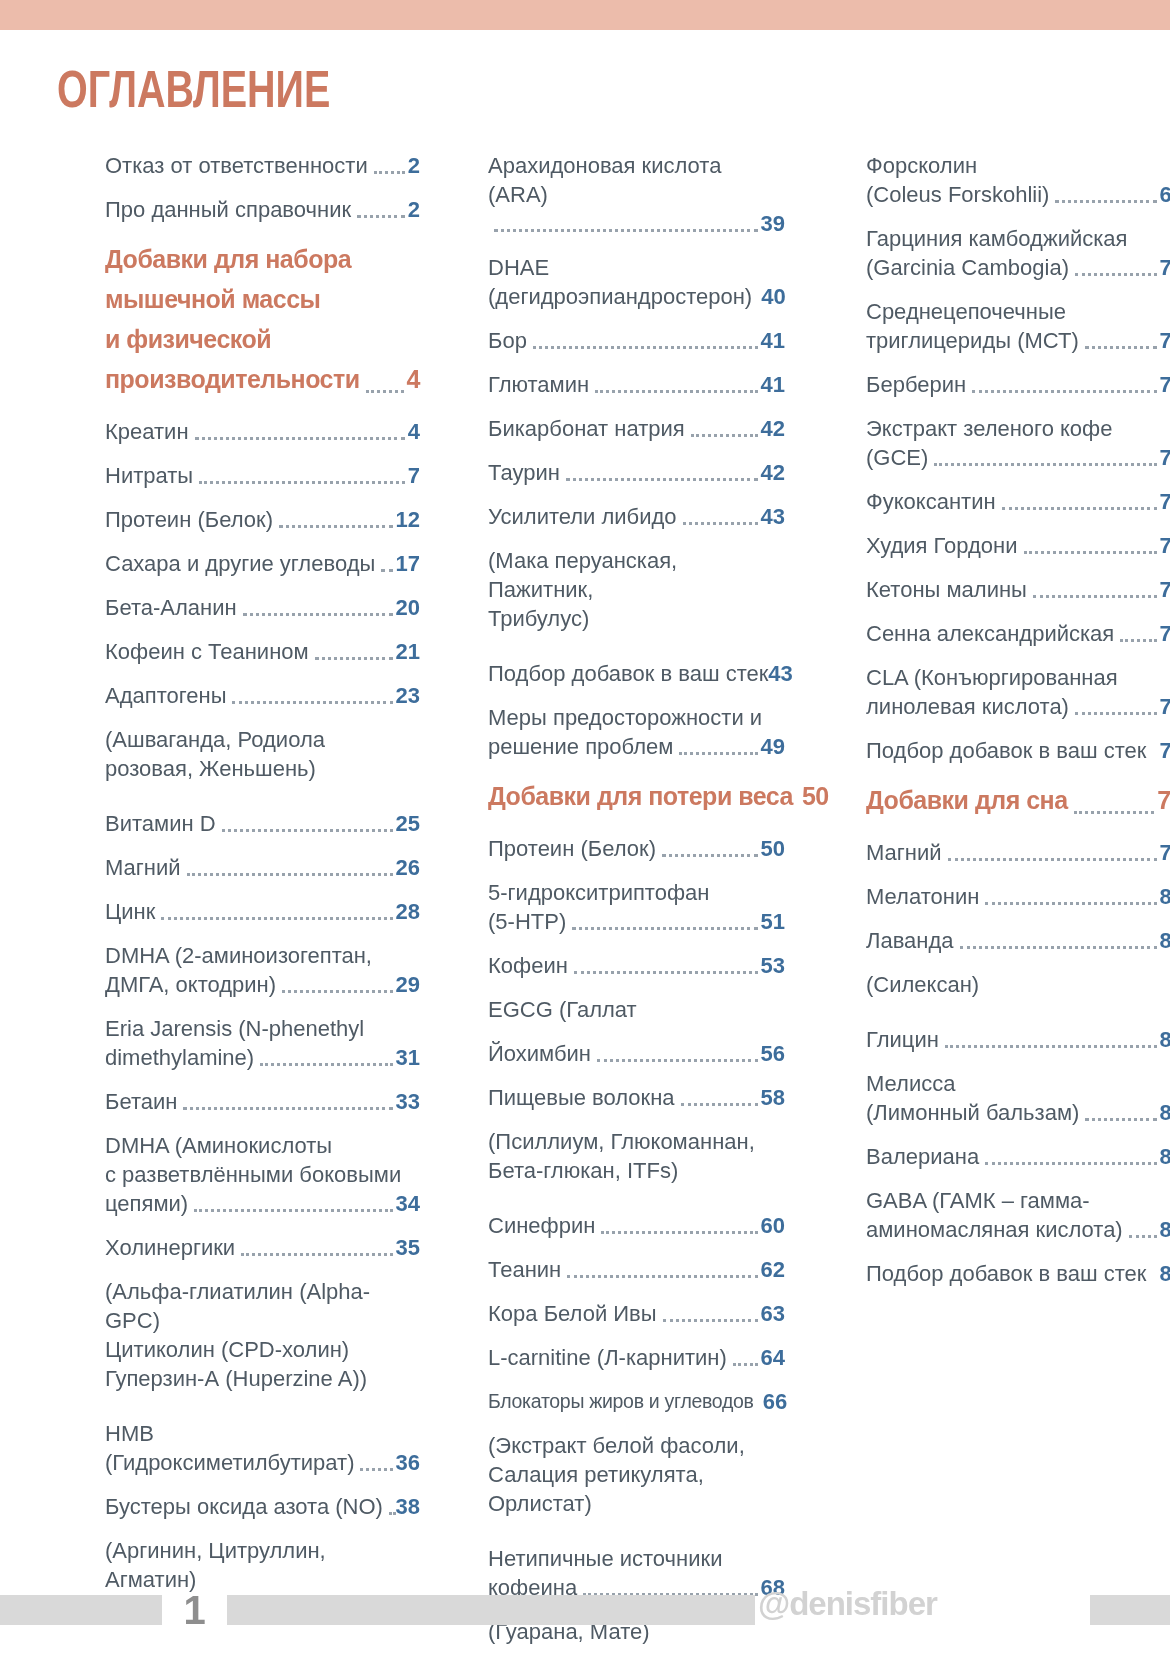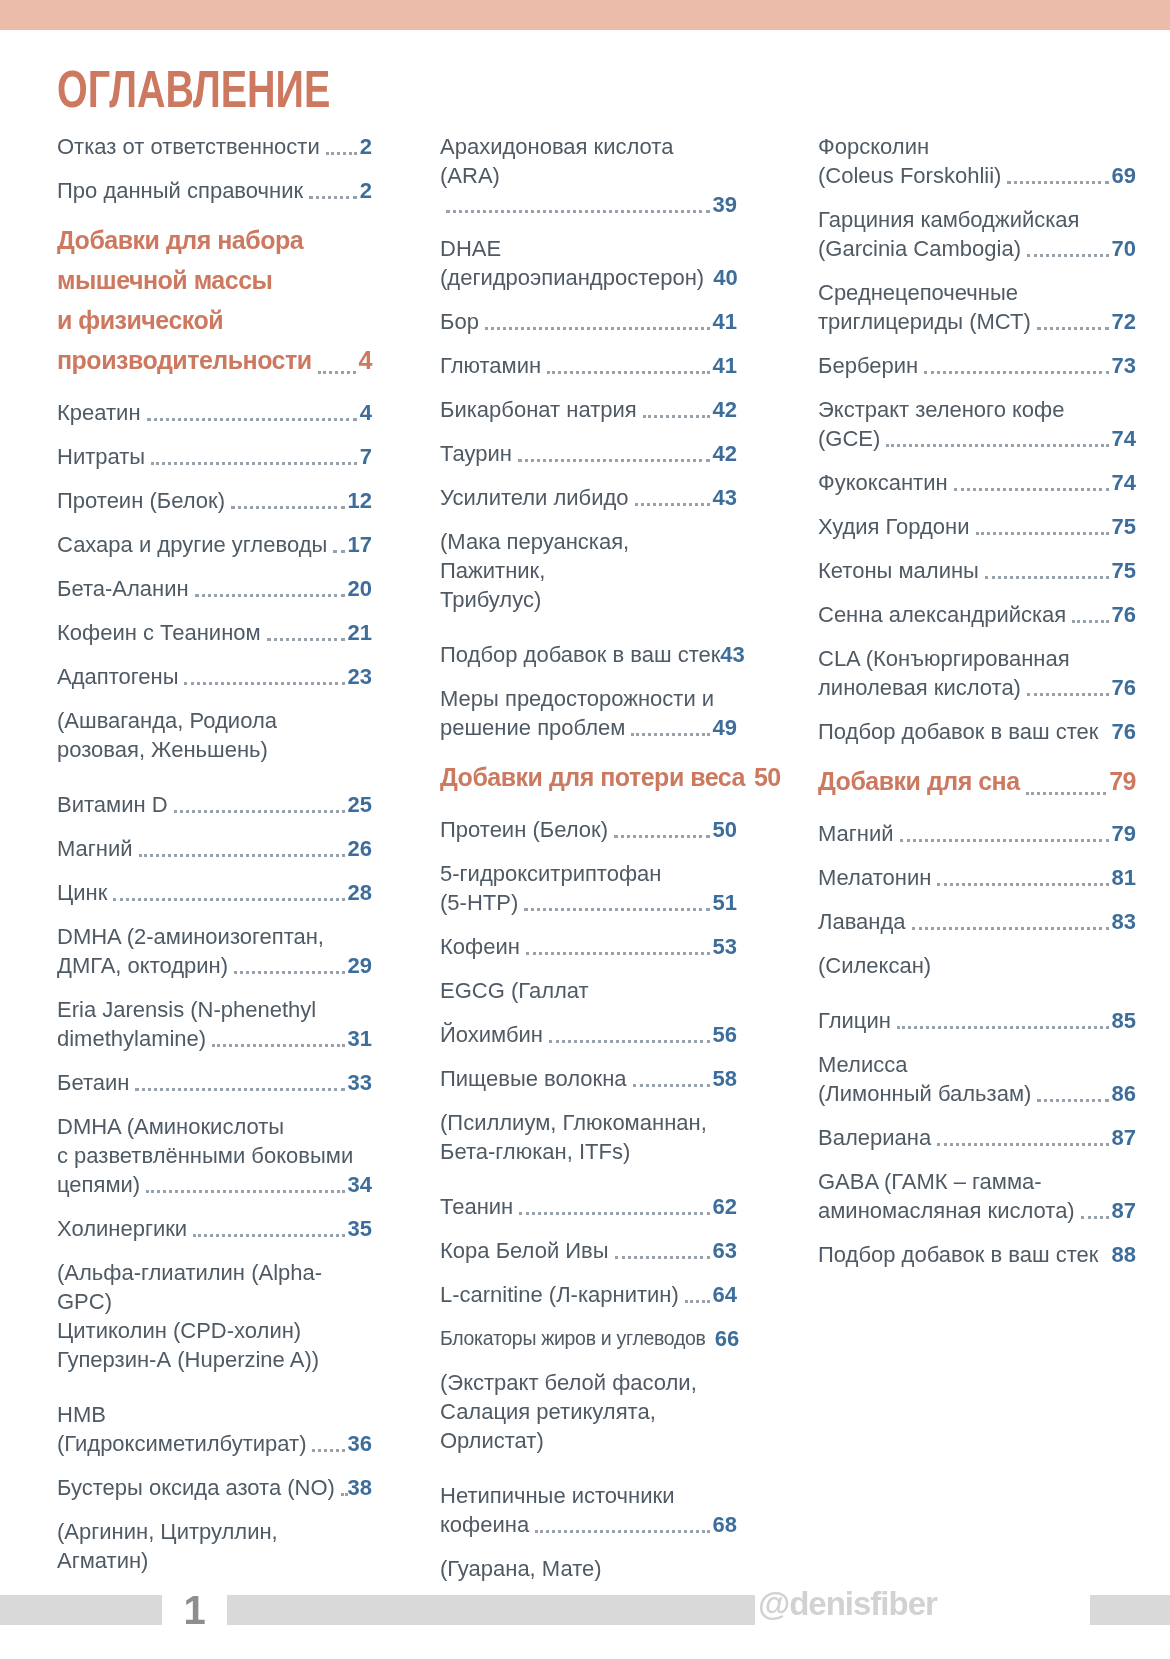--- a/index.html
+++ b/index.html
@@ -1,21 +1,21 @@
 <!DOCTYPE html>
 <html><head>
 <meta charset="utf-8">
 <style>
   html,body{margin:0;padding:0;}
   #page{position:relative;width:1170px;height:1659px;background:#ffffff;overflow:hidden;
         font-family:"Liberation Sans",sans-serif;}
   #top-bar{position:absolute;left:0;top:0;width:1170px;height:30px;background:#ecbcab;}
   #title{position:absolute;left:57px;top:62px;margin:0;font-size:52px;line-height:54px;font-weight:700;
          color:#cc7960;transform:scaleX(0.76);transform-origin:0 50%;white-space:nowrap;letter-spacing:0;}
-  .col{position:absolute;top:132px;}
+  .col{position:absolute;top:151px;margin-left:48px;}
   #col1{left:57px;width:315px;}
   #col2{left:440px;width:297px;}
   #col3{left:818px;width:318px;}
   .block{margin-bottom:15px;}
   .note{margin-bottom:26px;}
   .pre-line,.leader-row{font-size:22px;line-height:29px;color:#4f5a64;}
   .leader-row{display:flex;align-items:flex-end;}
   .label{white-space:nowrap;}
   .dots{flex:1 1 auto;min-width:0;border-bottom:3px dotted #98a2ac;margin:0 3px 0 6px;
         align-self:flex-end;transform:translateY(-6px);}
@@ -321,20 +321,27 @@
           <span class="dots"></span>
           <span class="num">58</span>
         </div>
       </div>
       <div class="block note">
         <div class="pre-line">(Псиллиум, Глюкоманнан,</div>
         <div class="pre-line">Бета-глюкан, ITFs)</div>
       </div>
       <div class="block entry">
         <div class="leader-row">
+          <span class="label">Синефрин</span>
+          <span class="dots"></span>
+          <span class="num">60</span>
+        </div>
+      </div>
+      <div class="block entry">
+        <div class="leader-row">
           <span class="label">Теанин</span>
           <span class="dots"></span>
           <span class="num">62</span>
         </div>
       </div>
       <div class="block entry">
         <div class="leader-row">
           <span class="label">Кора Белой Ивы</span>
           <span class="dots"></span>
           <span class="num">63</span>

